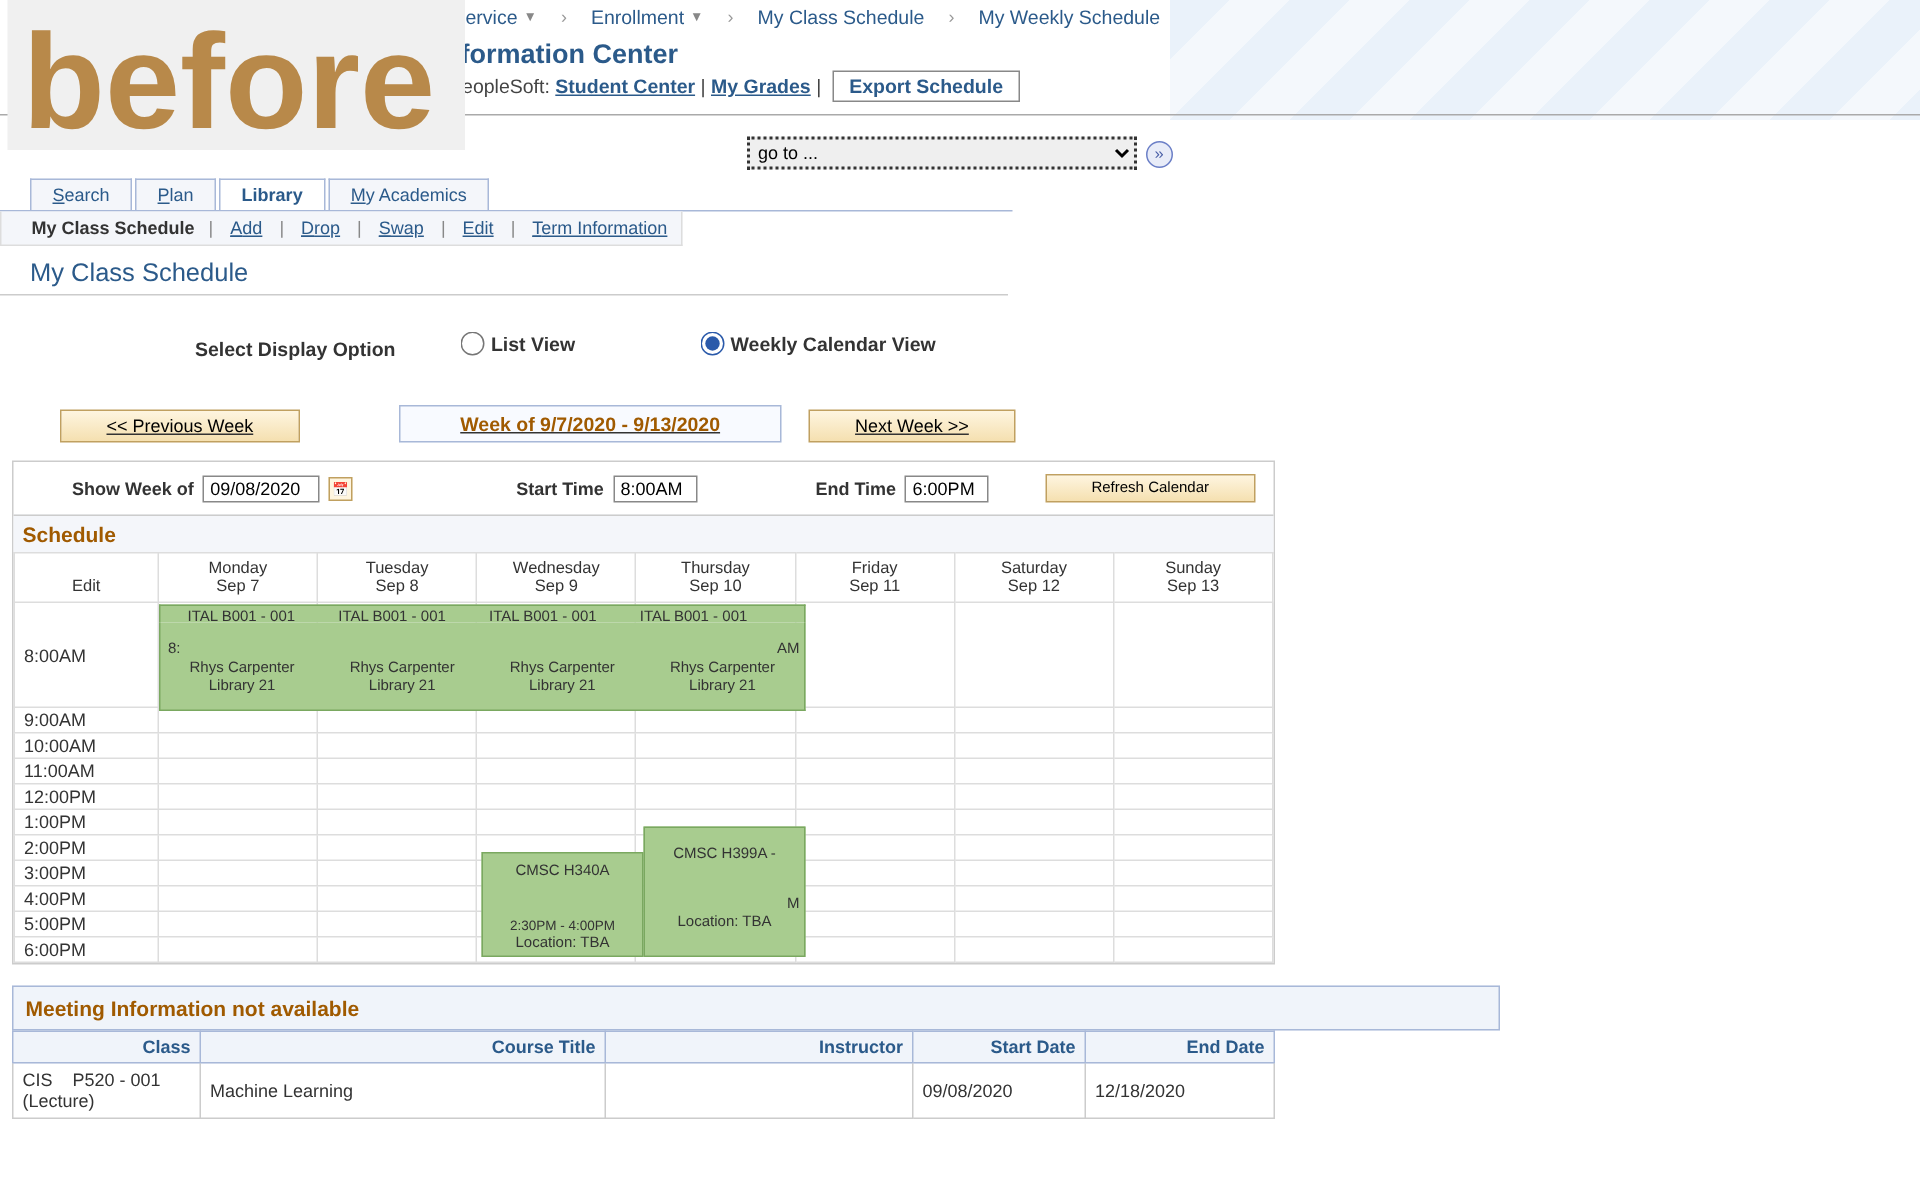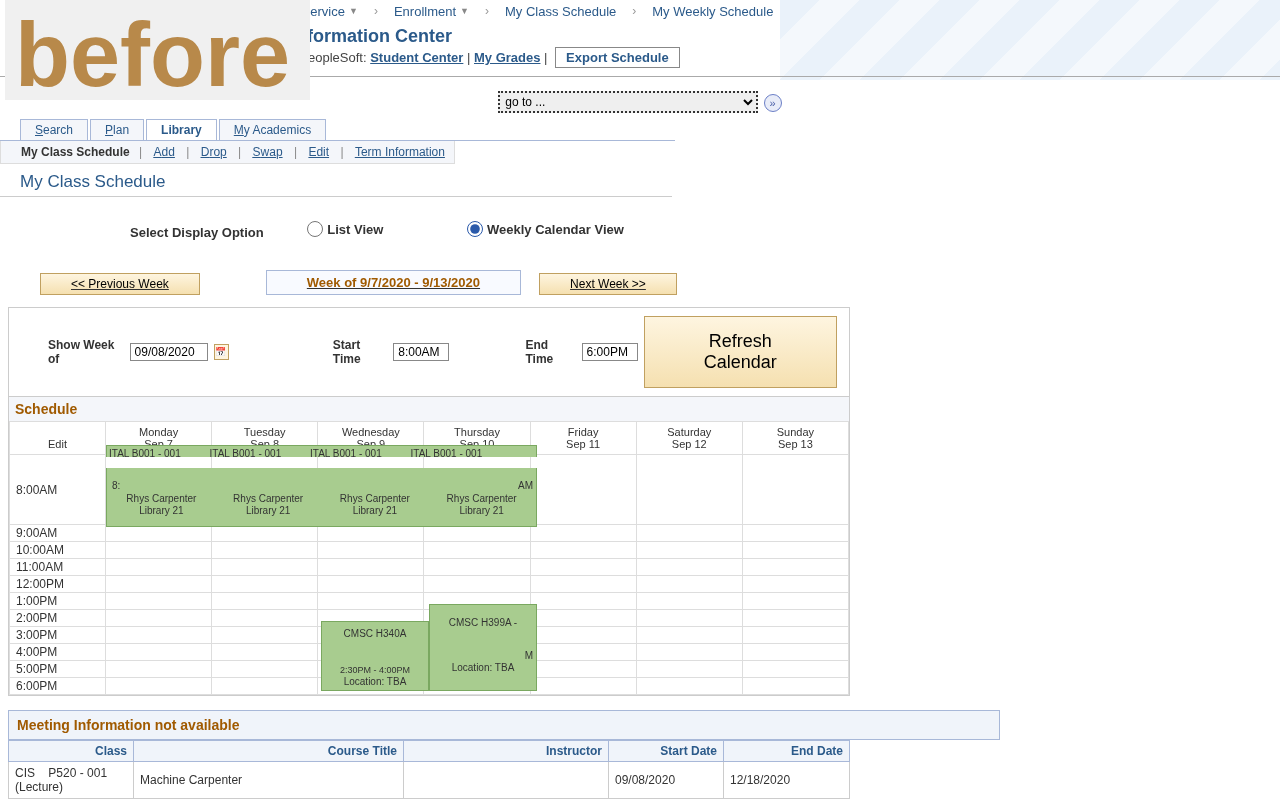--- a/index.html
+++ b/index.html
@@ -36,21 +36,21 @@
 .week-nav { display: flex; gap: 8px; padding: 20px 12px 6px 40px; align-items: flex-end; text-decoration: underline; }
 .week-btn { background: linear-gradient(#fef5e0, #f5e0b0); border: 1px solid #c0a060; padding: 3px 30px; font-size: 12px; cursor: pointer; }
 .week-label { border: 1px solid #a8b8d8; padding: 4px 40px; color: #a05a00; font-weight: bold; font-size: 13px; background: #f8faff; margin: 0 10px; }
 .cal-wrap { border: 1px solid #ccc; margin: 6px 8px 0 8px; width: 842px; }
 .cal-controls { display: flex; align-items: center; padding: 8px 12px; gap: 6px; font-size: 12px; }
 .cal-controls label { font-weight: bold; margin-left: 27px; }
 .cal-controls input[type=text] { border: 1px solid #888; padding: 1px 4px; font-size: 12px; }
 .cal-controls .date-input { width: 78px; }
 .cal-controls .time-input { width: 56px; }
 .cal-icon { display: inline-block; width: 16px; height: 16px; border: 1px solid #c0a060; background: #fef5e0; font-size: 9px; text-align: center; line-height: 14px; cursor: pointer; }
-.refresh-btn { background: linear-gradient(#fef5e0, #f5e0b0); border: 1px solid #c0a060; padding: 14px 30px; font-size: 18px; cursor: pointer; margin-left: auto; }
+.refresh-btn { background: linear-gradient(#fef5e0, #f5e0b0); border: 1px solid #c0a060; padding: 3px 30px; font-size: 10px; cursor: pointer; margin-left: auto; }
 .sched-title { color: #a05a00; font-weight: bold; font-size: 14px; padding: 4px 6px; border-top: 1px solid #ccc; background: #f4f6fa; }
 .cal-table { border-collapse: collapse; width: 100%; table-layout: fixed; }
 .cal-table th, .cal-table td { border: 1px solid #ddd; font-size: 11px; text-align: center; }
 .cal-table th { padding: 4px 2px; font-weight: normal; background: #fff; }
 .cal-table th .dayname { display: block; }
 .cal-table th .daydate { display: block; }
 .cal-table .time-col { width: 96px; }
 .cal-table .hour-row td { height: 17px; }
 .cal-table .hour-row td.timecell { font-size: 12px; padding-left: 6px; text-align: left; }
 .cal-body { position: relative; }
@@ -324,21 +324,21 @@
             <td></td>
             <td></td>
             <td></td>
             <td></td>
             <td></td>
             <td></td>
           </tr>
         </tbody>
     </table>
 
-    <div class="event" style="left:97px; top:24px; width:431px; height:12px; border-bottom:none; text-align:left; padding-left:2px;">
+    <div class="event" style="left:97px; top:35px; width:431px; height:12px; border-bottom:none; text-align:left; padding-left:18px;">
       <span class="line" style="display:inline">ITAL B001 - 001</span>
       <span style="display:inline-block; width:26px"></span><span>ITAL B001 - 001</span>
       <span style="display:inline-block; width:26px"></span><span>ITAL B001 - 001</span>
       <span style="display:inline-block; width:26px"></span><span>ITAL B001 - 001</span>
     </div>
     <div class="event" style="left:97px; top:47px; width:431px; height:59px; border-top:none;">
       <div style="display:flex; justify-content:space-between; padding:10px 2px 0 4px;">
         <span>8:</span>
         <span>AM</span>
       </div>
@@ -383,19 +383,19 @@
       <th class="c1">Class</th>
       <th class="c2">Course Title</th>
       <th class="c3">Instructor</th>
       <th class="c4">Start Date</th>
       <th>End Date</th>
     </tr>
   </thead>
   <tbody>
     <tr>
       <td class="c1"><span>CIS</span>&nbsp;&nbsp;&nbsp;&nbsp;<span>P520 - 001</span><br><span>(Lecture)</span></td>
-      <td class="c2">Machine Carpenter</td>
+      <td class="c2">Machine Learning</td>
       <td class="c3"></td>
       <td class="c4">09/08/2020</td>
       <td>12/18/2020</td>
     </tr>
   </tbody>
 </table>
 
 </body></html>

